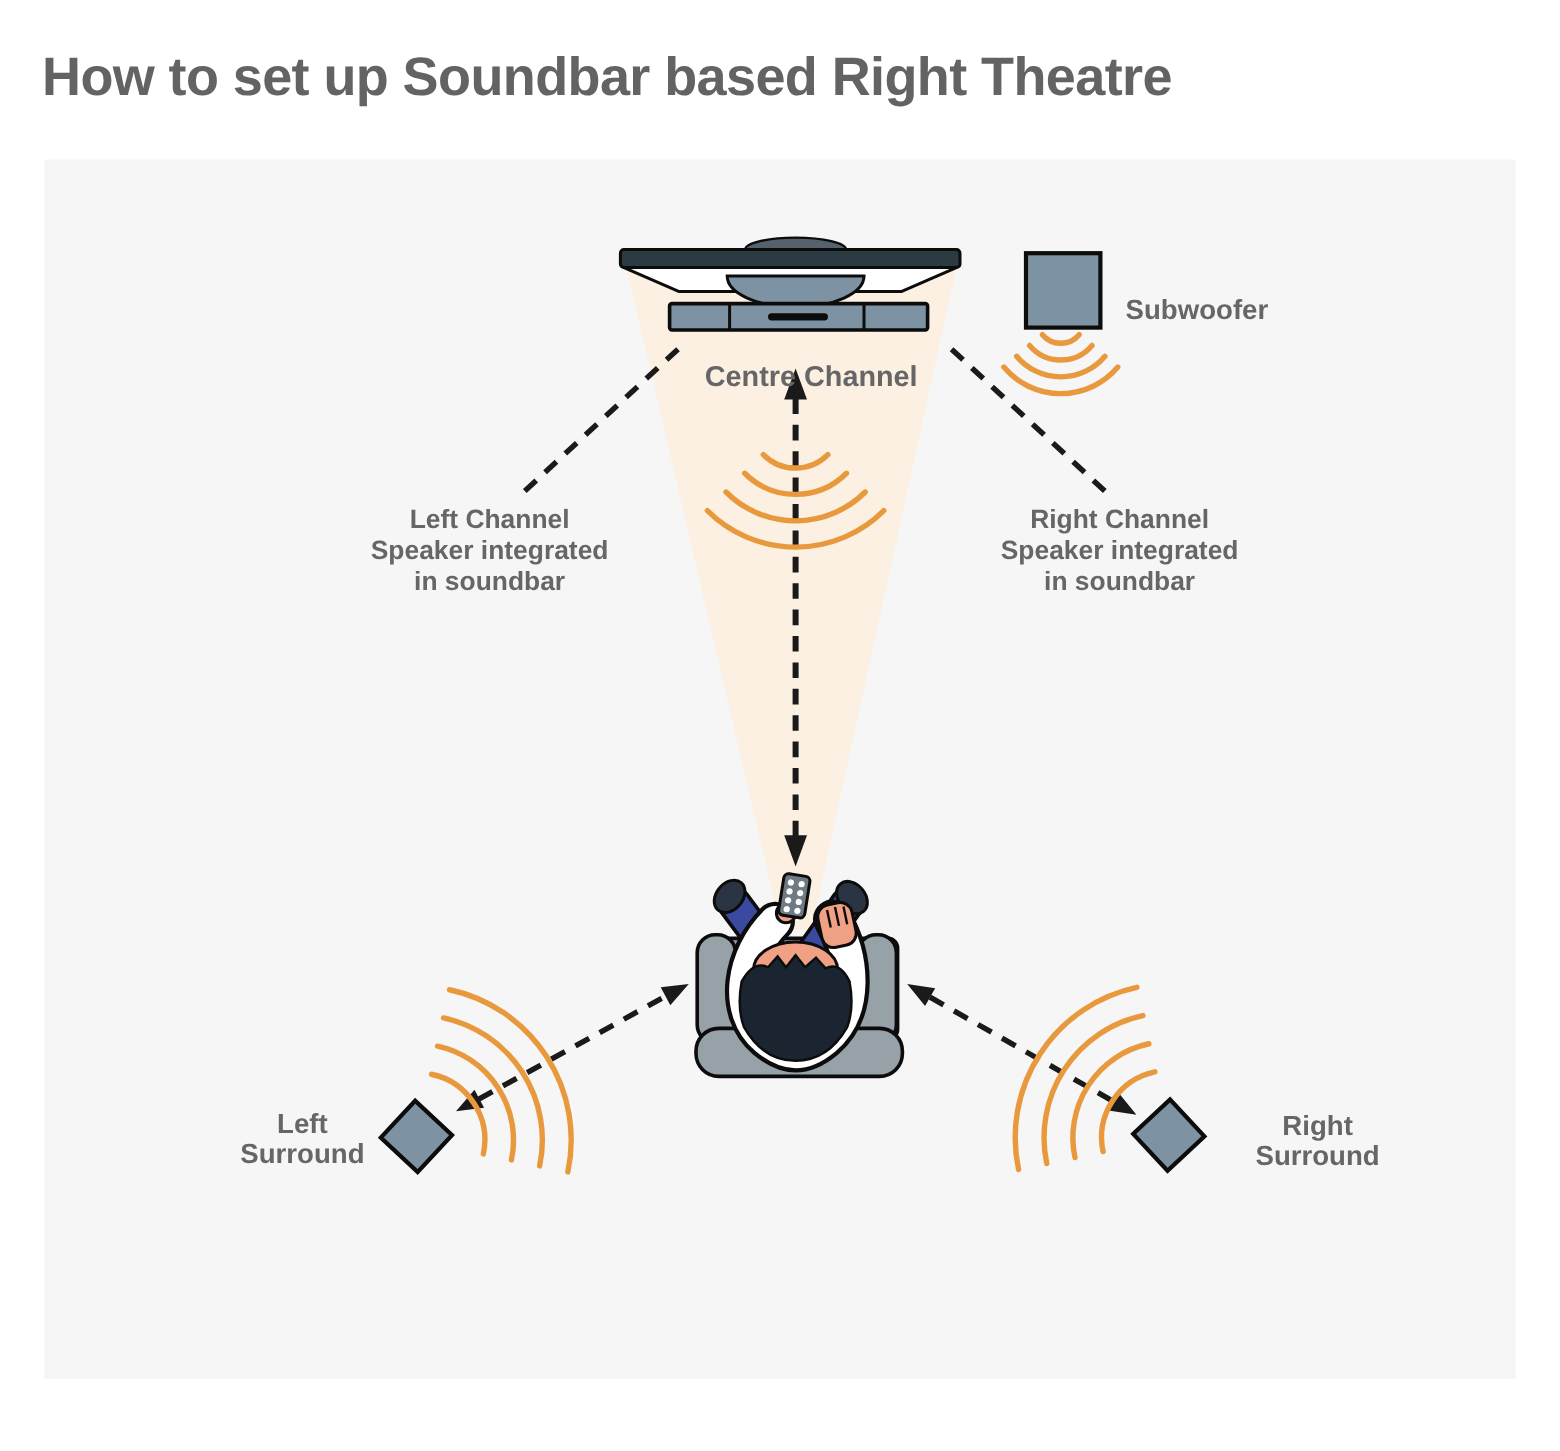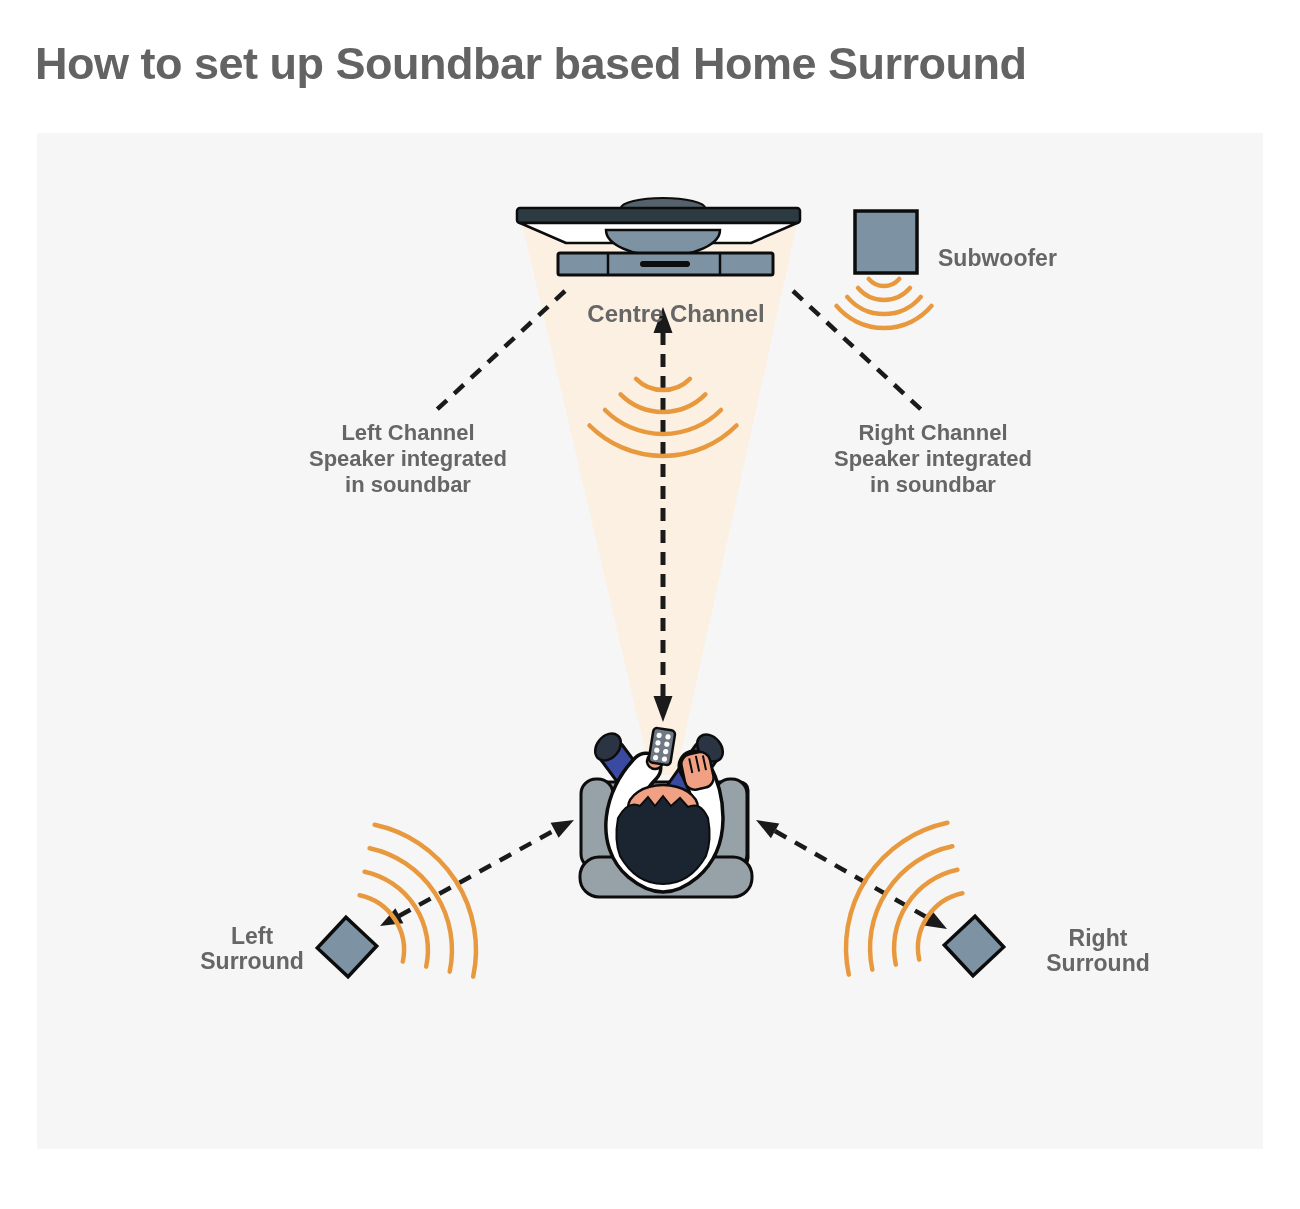--- a/index.html
+++ b/index.html
@@ -20,21 +20,21 @@
     font-family:"Liberation Sans", sans-serif;
     font-weight:bold;fill:#666666;
   }
   .lbl{font-size:22px;}
   .lbl-big{font-size:24px;}
   .lbl-sur{font-size:23px;}
 </style>
 </head>
 <body>
 
-<h1 class="page-title">How to set up Soundbar based Home Surround</h1>
+<h1 class="page-title">How to set up Soundbar based Right Theatre</h1>
 
 <div class="panel">
 <svg width="1226" height="1016" viewBox="37 133 1226 1016" xmlns="http://www.w3.org/2000/svg">
 
   <polygon points="522,223 797,223 676,775 651,775" fill="#FBF0E2"></polygon>
 
   <g stroke="#1a1a1a" stroke-width="4.5" stroke-dasharray="13 10" fill="none">
     <line x1="565" y1="291" x2="430" y2="416"></line>
     <line x1="793" y1="291" x2="928" y2="416"></line>
   </g>

